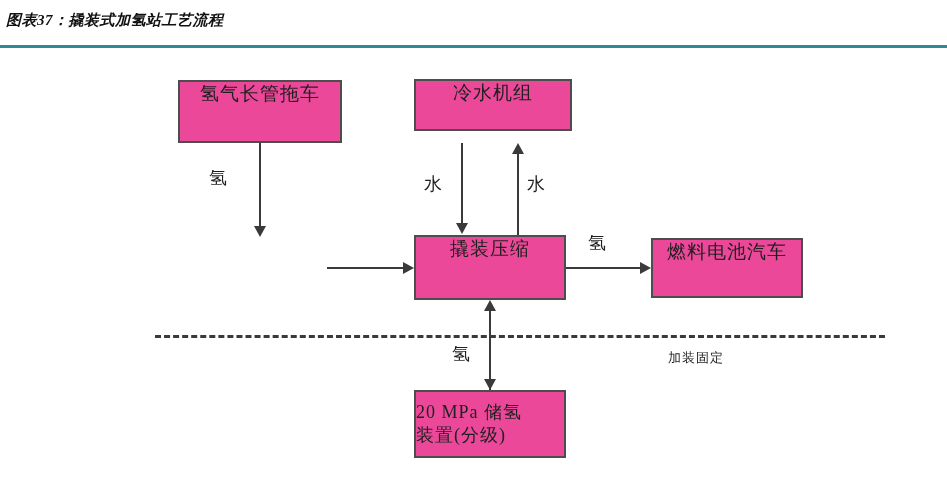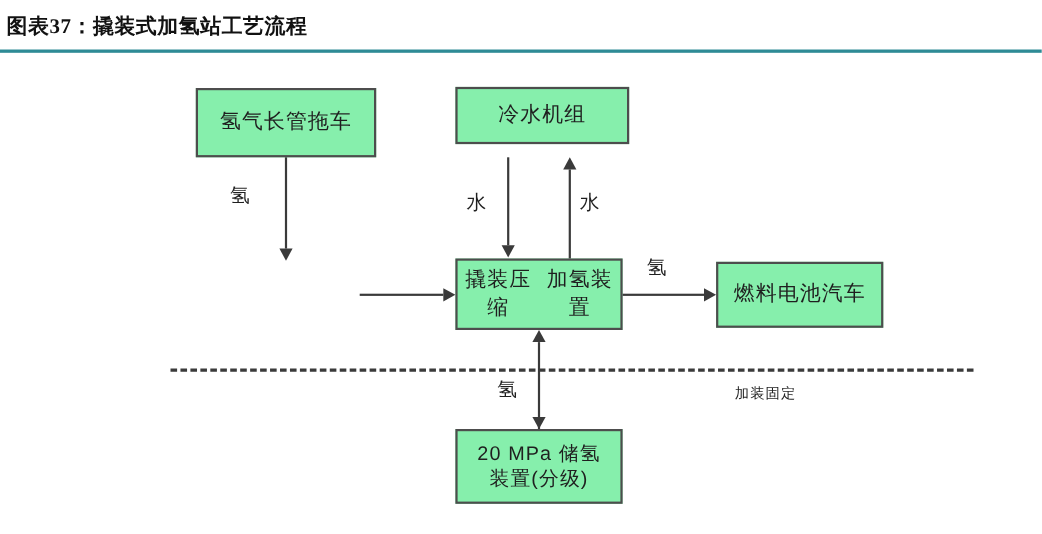--- a/index.html
+++ b/index.html
@@ -22,22 +22,23 @@
     left: 0;
     top: 0;
     width: 947px;
     height: 52px;
   }
   #chart-title {
     position: absolute;
     left: 6px;
     top: 11px;
     font-family: "Liberation Serif", serif;
-    font-size: 19px;
+    font-size: 15px;
     font-weight: bold;
+    font-style: italic;
     letter-spacing: 0.5px;
     color: #111111;
     white-space: nowrap;
     text-align: center;
   }
   #title-rule {
     position: absolute;
     left: 0;
     top: 45px;
     width: 947px;
@@ -51,26 +52,26 @@
     left: 0;
     top: 52px;
     width: 947px;
     height: 433px;
   }
 
   .node {
     position: absolute;
     box-sizing: border-box;
     border: 2px solid #4d4d4d;
-    background: #86efac;
+    background: #ec4899;
     display: flex;
-    align-items: center;
+    align-items: flex-start;
     justify-content: center;
     text-align: center;
-    font-family: Liberation Sans, sans-serif;
+    font-family: Liberation Serif, serif;
     font-size: 19px;
     line-height: 1.28;
     color: #1f1f1f;
     letter-spacing: 1px;
   }
   .node .line2 { display: block; }
 
   
   #node-tube-trailer  { left: 178px; top: 28px;  width: 164px; height: 63px; }
   #node-chiller       { left: 414px; top: 27px;  width: 158px; height: 52px; }
@@ -158,21 +159,20 @@
     <span>氢气长管拖车</span>
   </div>
 
   <div class="node" id="node-chiller">
     <span>冷水机组</span>
   </div>
 
 
   <div class="node" id="node-skid-unit">
     <span class="line2">撬装压缩</span>
-    <span class="line2">加氢装置</span>
   </div>
 
   <div class="node" id="node-fcv">
     <span>燃料电池汽车</span>
   </div>
 
   <div class="node" id="node-storage">
     <span class="line2">20 MPa 储氢</span>
     <span class="line2">装置(分级)</span>
   </div>

